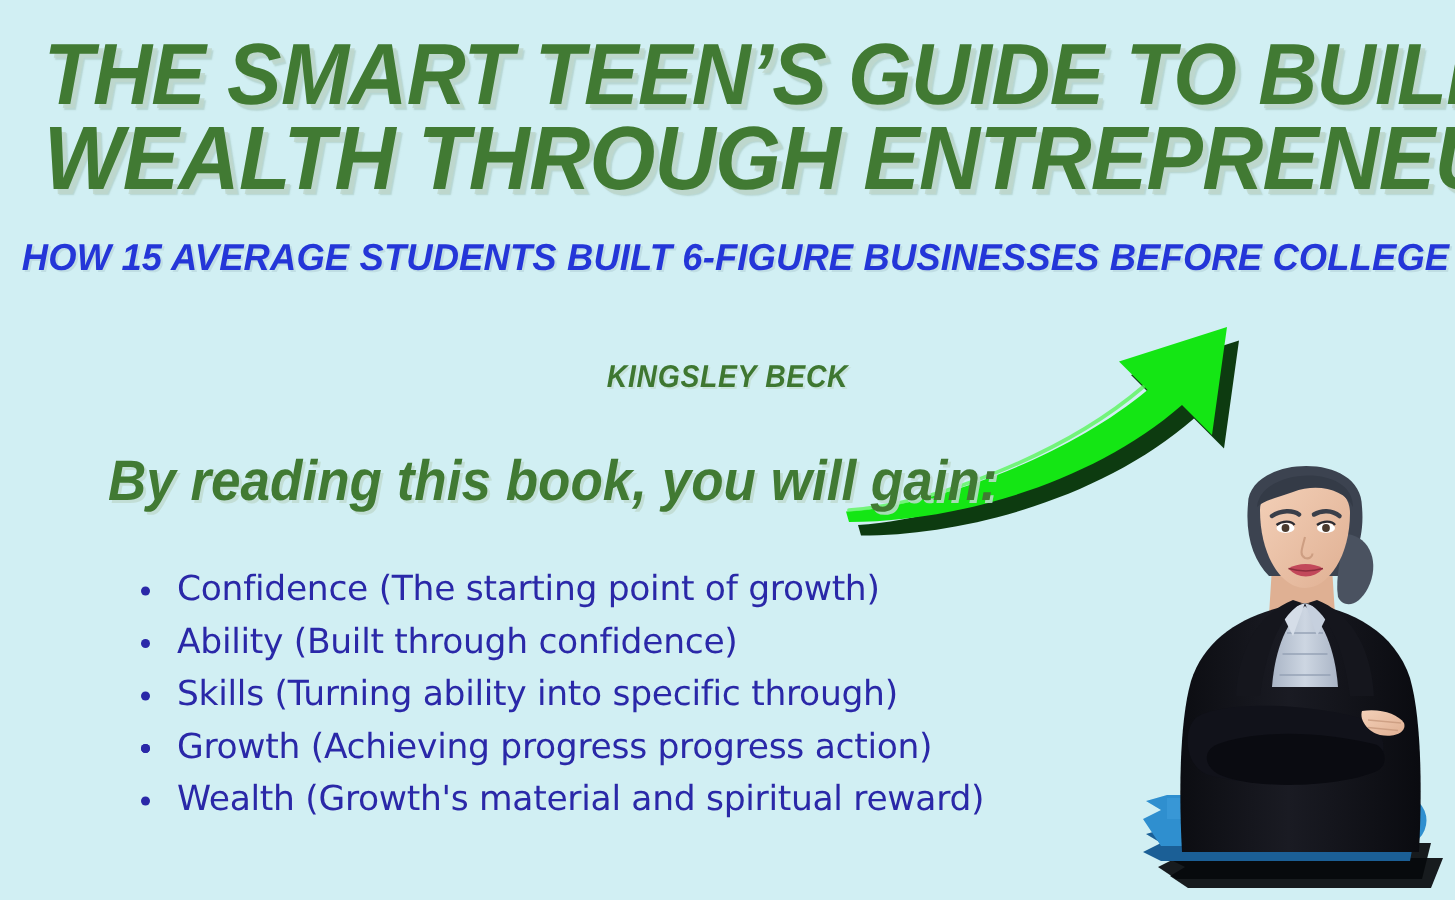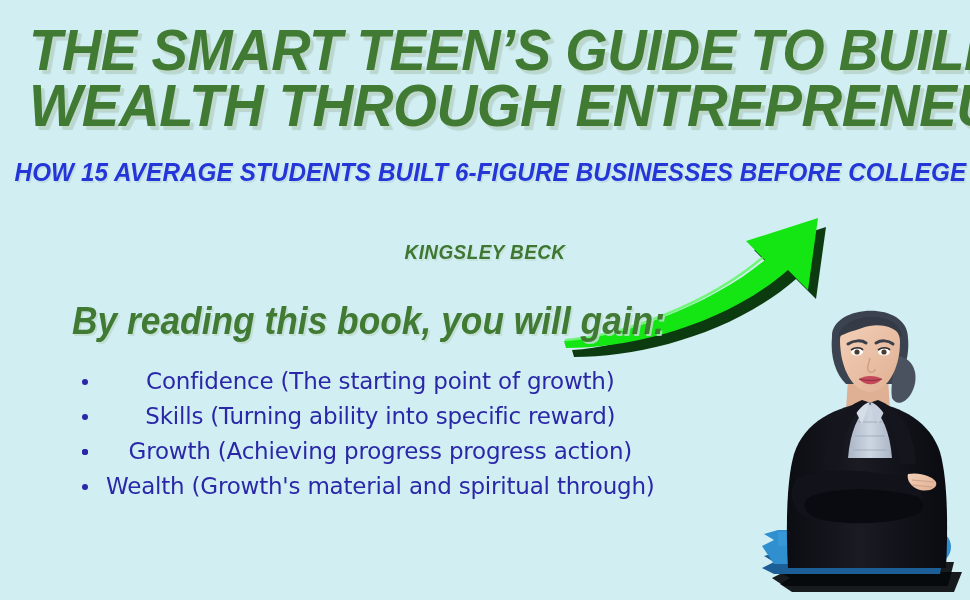--- a/index.html
+++ b/index.html
@@ -99,24 +99,23 @@
     transform-origin: left center;
     white-space: nowrap;
     text-shadow: 2px 2px 0 rgba(192, 218, 208, 0.85);
   }
 
   
   #benefits-list {
     position: absolute;
     left: 70px;
     top: 360px;
-    margin: 4px;
+    margin: 16px;
     padding: 0;
     list-style: none;
-    text-align: center;
   }
   .benefit-item {
     position: relative;
     padding-left: 32px;
     font-family: "DejaVu Sans", sans-serif;
     font-size: 23px;
     line-height: 35px;
     color: #2a28a8;
     white-space: nowrap;
     letter-spacing: -0.2px;
@@ -254,28 +253,32 @@
 
   <div id="benefits-heading">By reading this book, you will gain:</div>
 
   <ul id="benefits-list">
     <li class="benefit-item">
       <span class="benefit-bullet"></span>
       <span>Confidence (The starting point of growth)</span>
     </li>
     <li class="benefit-item">
       <span class="benefit-bullet"></span>
-      <span>Skills (Turning ability into specific reward)</span>
+      <span>Ability (Built through confidence)</span>
+    </li>
+    <li class="benefit-item">
+      <span class="benefit-bullet"></span>
+      <span>Skills (Turning ability into specific through)</span>
     </li>
     <li class="benefit-item">
       <span class="benefit-bullet"></span>
     </li>
     <li class="benefit-item">
       <span class="benefit-bullet"></span>
       <span>Growth (Achieving progress progress action)</span>
     </li>
     <li class="benefit-item">
       <span class="benefit-bullet"></span>
-      <span>Wealth (Growth's material and spiritual through)</span>
+      <span>Wealth (Growth's material and spiritual reward)</span>
     </li>
   </ul>
 
 </div>
 
 </body></html>

